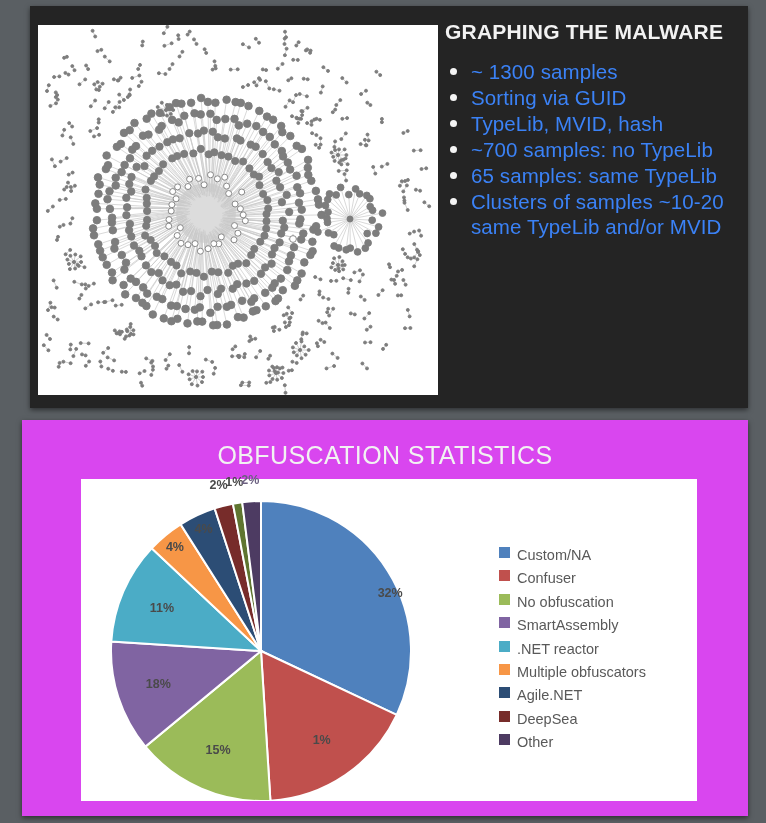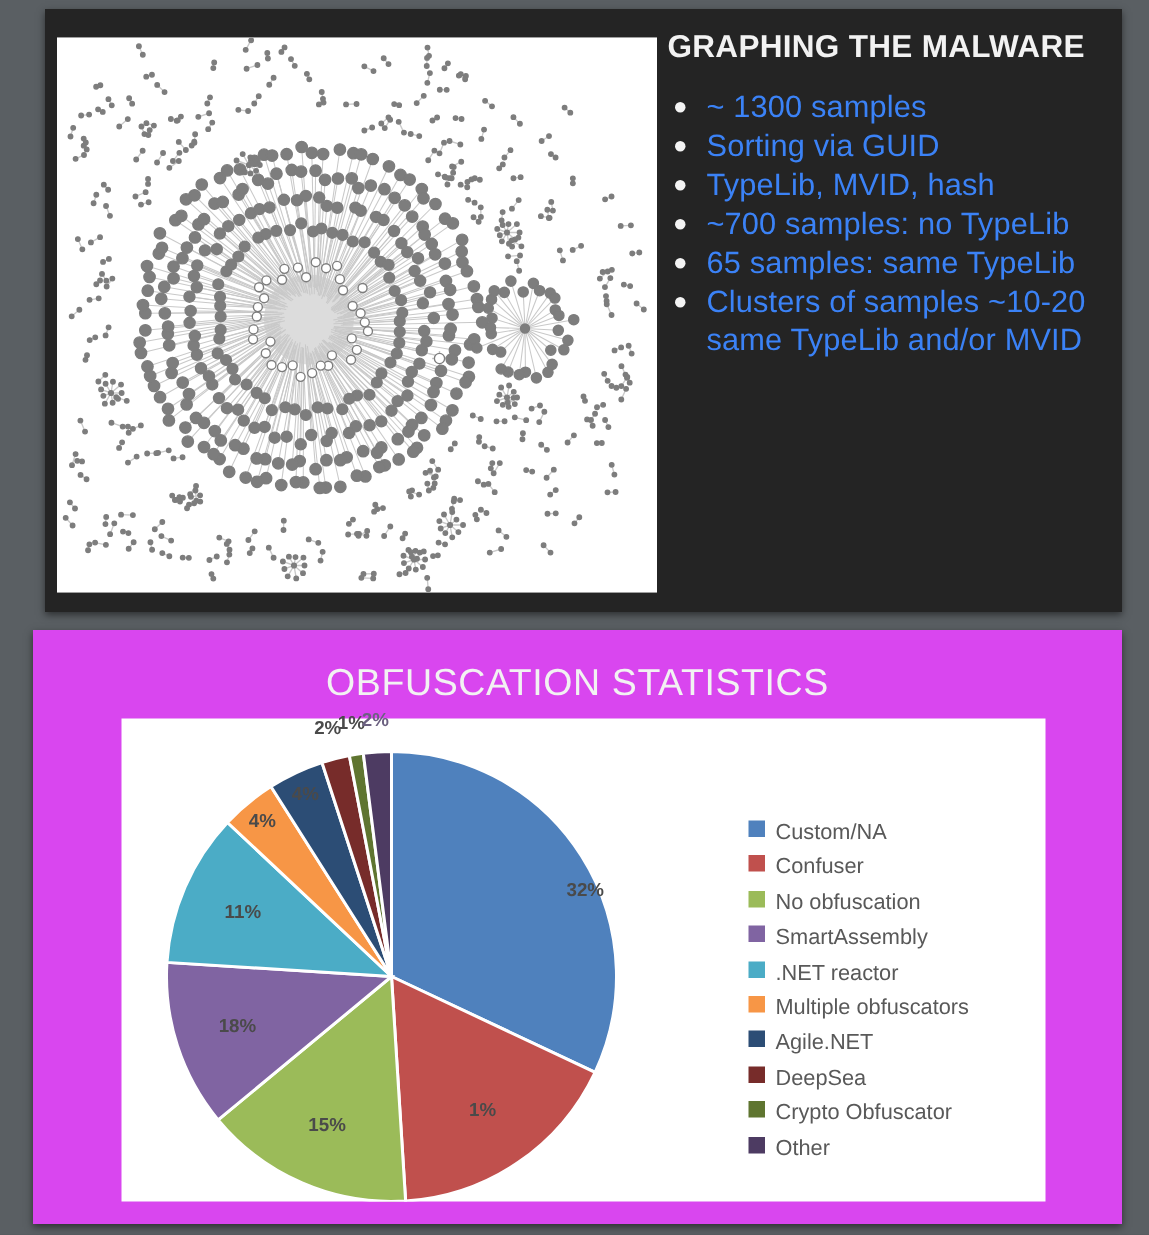--- a/index.html
+++ b/index.html
@@ -1746,24 +1746,20 @@
           </div>
           <div class="legend-row">
             <span class="legend-swatch" style="background: rgb(44, 77, 117);"></span>
             <span class="legend-text">Agile.NET</span>
           </div>
           <div class="legend-row">
             <span class="legend-swatch" style="background: rgb(119, 44, 42);"></span>
             <span class="legend-text">DeepSea</span>
           </div>
           <div class="legend-row">
-            <span class="legend-swatch" style="background: rgb(95, 117, 48);"></span>
-            <span class="legend-text">Crypto Obfuscator</span>
-          </div>
-          <div class="legend-row">
             <span class="legend-swatch" style="background: rgb(77, 59, 98);"></span>
             <span class="legend-text">Other</span>
           </div>
         </div>
     </div>
   </section>
 
 </div>
 
 </body></html>

